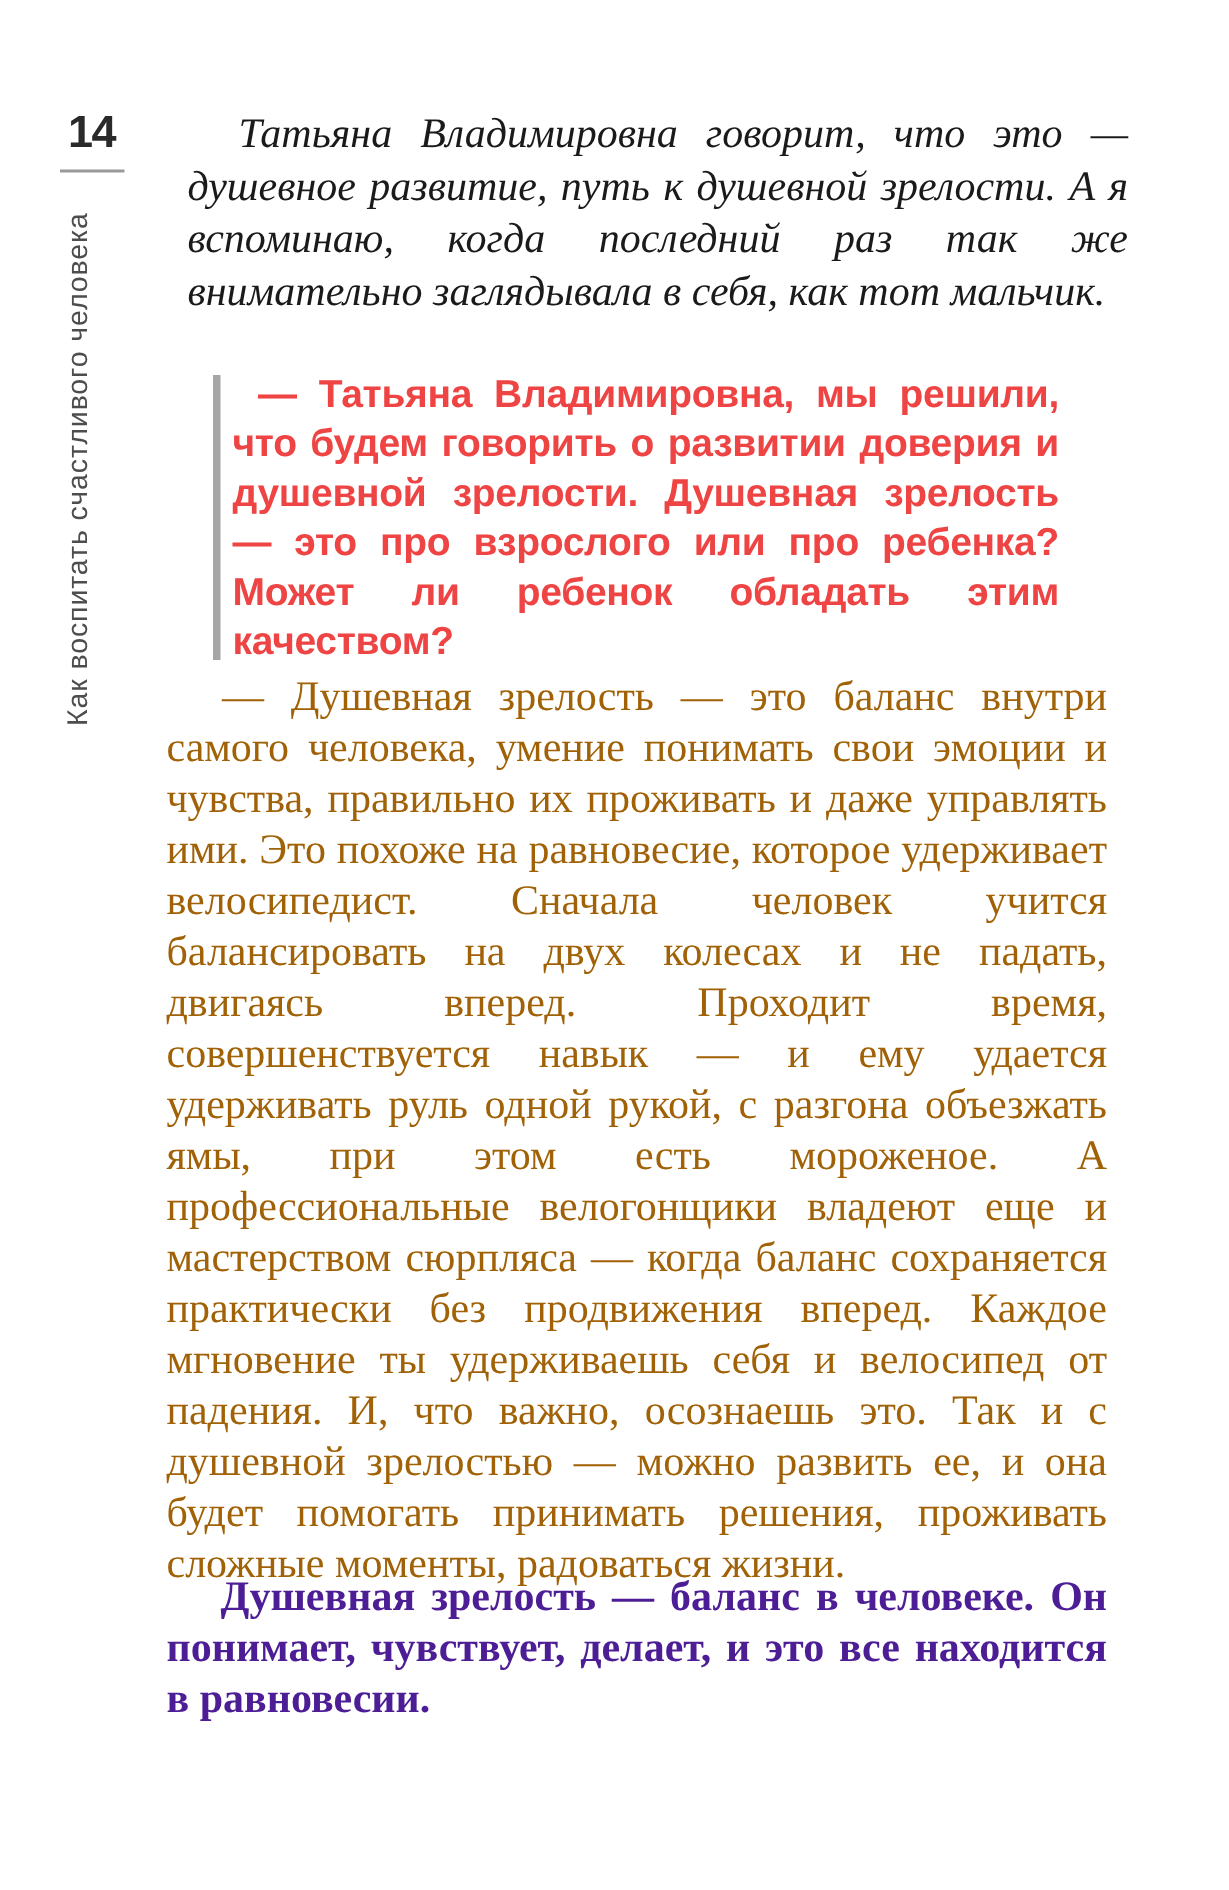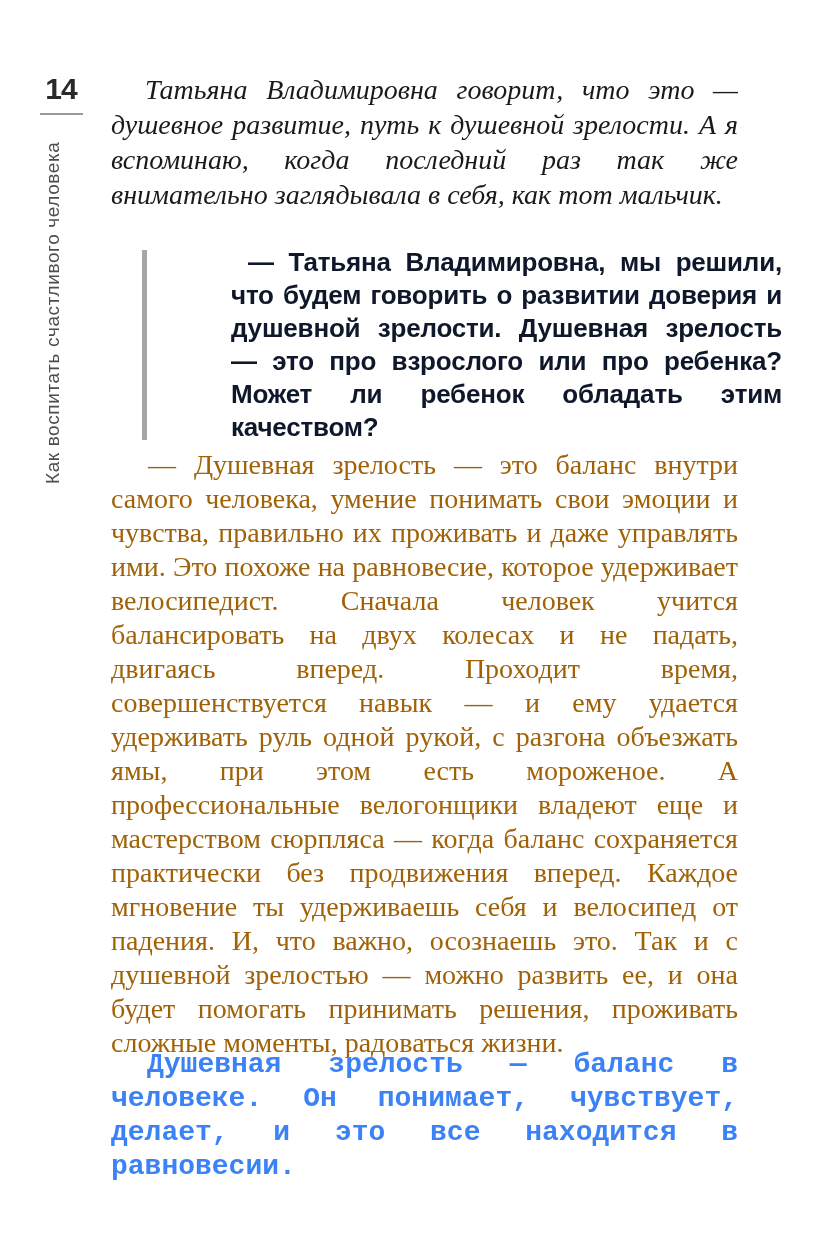--- a/index.html
+++ b/index.html
@@ -70,65 +70,65 @@
     -webkit-hyphens: auto;
     margin: 0;
   }
   .intro {
     top: 72px;
     font-style: italic;
     font-size: 28px;
     line-height: 35px;
     text-indent: 34px;
     color: #1a1a1a;
+    margin-left: 14px;
   }
   .pull-quote {
     position: absolute;
     top: 246px;
     left: 0;
     width: 627px;
   }
   .quote-bar {
     position: absolute;
     left: 31px;
     top: 4px;
     bottom: 4px;
     width: 5px;
     background: #a6a6a6;
   }
   .quote-text {
-    margin: 0 0 0 120px;
+    margin: 0 0 0 44px;
     width: 551px;
     box-sizing: border-box;
     text-align: justify;
     hyphens: auto;
     -webkit-hyphens: auto;
     font-family: "Liberation Sans", sans-serif;
     font-weight: 700;
     font-size: 26px;
     line-height: 33px;
     letter-spacing: -0.2px;
     text-indent: 17px;
-    color: #0f172a;
+    color: #ef4444;
   }
   .answer {
     top: 448px;
     font-size: 28px;
     line-height: 34px;
     text-indent: 37px;
     color: #a16207;
   }
   .key-point {
     top: 1048px;
     font-weight: bold;
     font-size: 28px;
     line-height: 34px;
     text-indent: 36px;
-    color: #3b82f6;
-    font-family: Liberation Mono, monospace;
+    color: #4c1d95;
   }
 </style>
 </head>
 <body>
 
 <div class="page">
 
   <div class="folio">14</div>
 
   <div class="folio-rule"></div>

